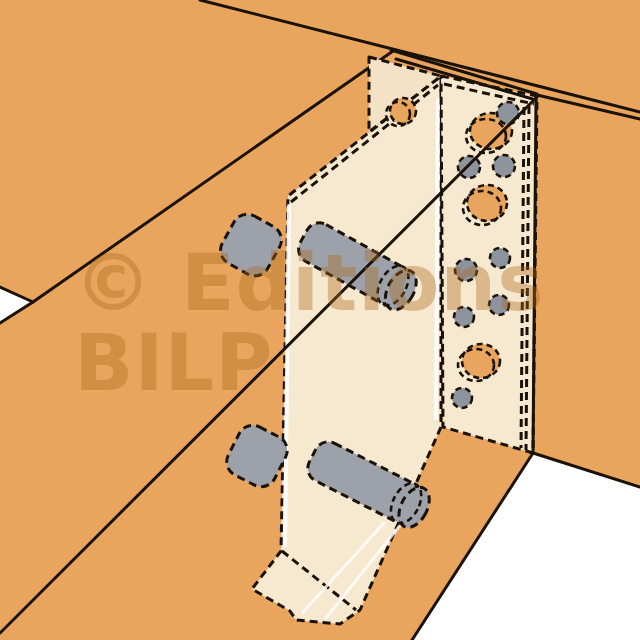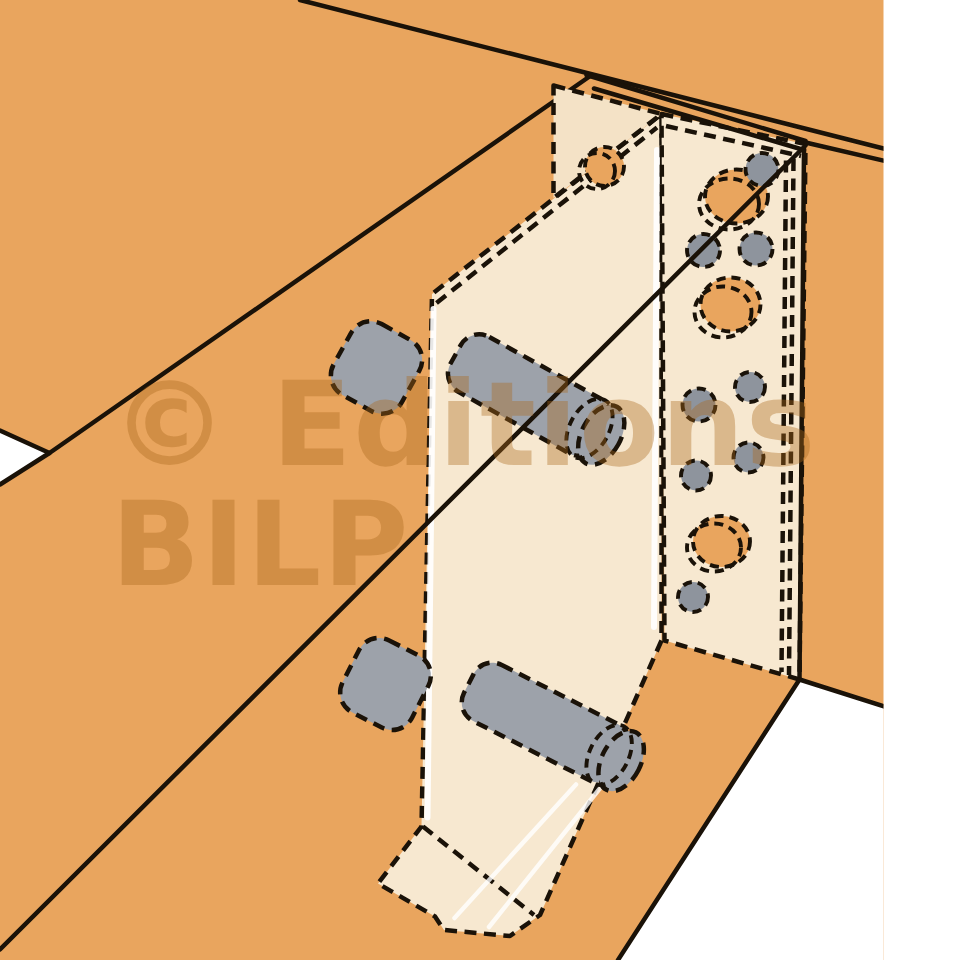--- a/index.html
+++ b/index.html
@@ -1,16 +1,16 @@
 <!DOCTYPE html>
 <html style="--c-wood: #E9A55E; --c-bracket: #F7E8D0; --c-bracket-shaded: #F4E2C6; --c-dowel: #9DA2AA; --c-pin: #8E949D; --c-line: #1A1208; --c-background: #FFFFFF; --c-watermark: rgba(170,105,30,0.38);"><head>
 <meta charset="utf-8">
 <style>
   html,body{margin:0;padding:0;background:#fff;}
-  .stage{width:589px;height:640px;overflow:hidden;position:relative;}
+  .stage{width:640px;height:640px;overflow:hidden;position:relative;}
   svg{display:block;}
   .solid{stroke:var(--c-line);stroke-width:3;fill:none;stroke-linecap:round;stroke-linejoin:round;}
   .dash{stroke:var(--c-line);stroke-width:3;stroke-dasharray:8 5;fill:none;stroke-linejoin:round;}
   .dash-fill{stroke:var(--c-line);stroke-width:3;stroke-dasharray:8 5;stroke-linejoin:round;}
   .dash2{stroke:var(--c-line);stroke-width:2.6;stroke-dasharray:6 4;fill:none;}
   .hl{stroke:#ffffff;stroke-width:4;fill:none;opacity:.9;stroke-linecap:round;}
   .hl2{stroke:#ffffff;stroke-width:3;fill:none;opacity:.8;stroke-linecap:round;}
   .wm{font-family:"DejaVu Sans","Liberation Sans",sans-serif;font-weight:bold;font-size:78px;letter-spacing:1px;}
 </style>
 </head>

